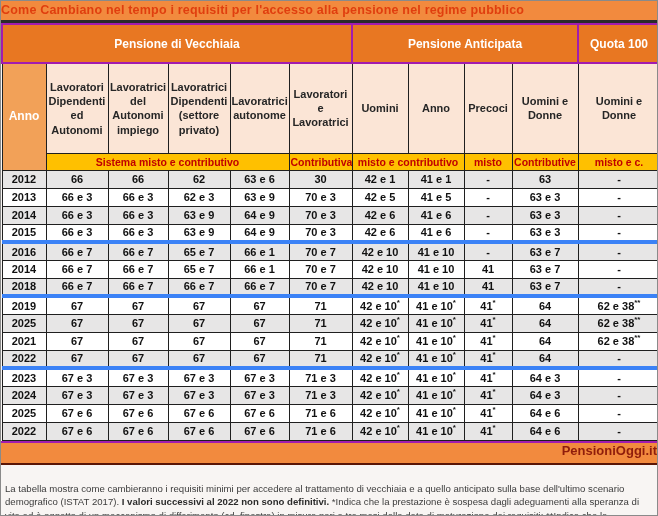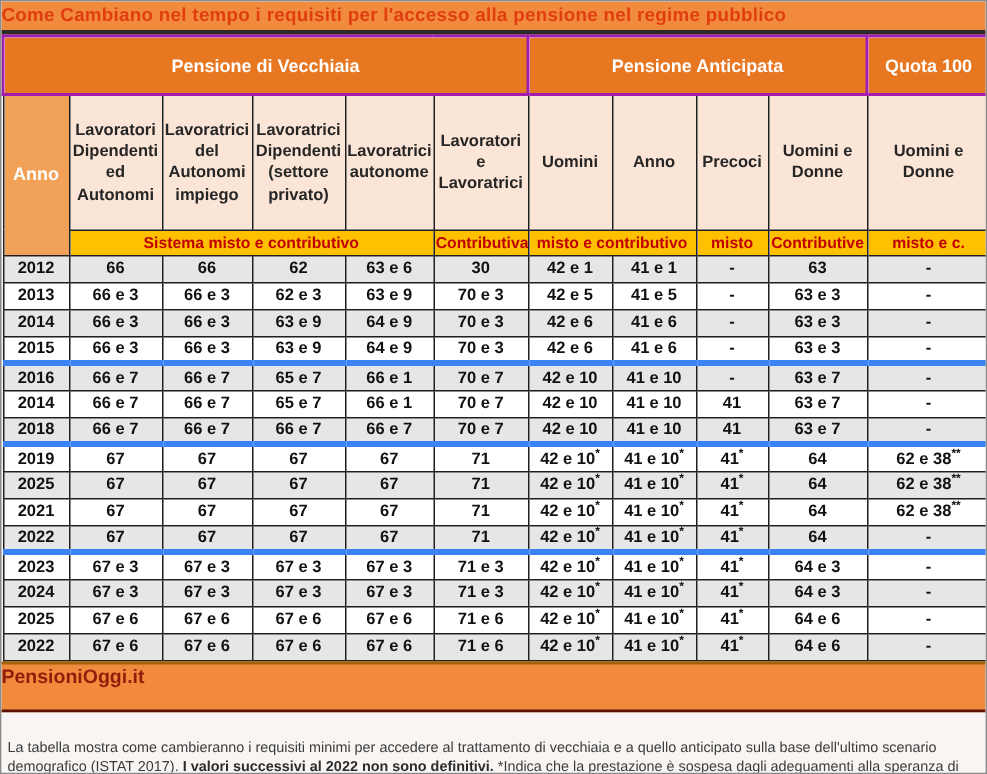--- a/index.html
+++ b/index.html
@@ -62,27 +62,27 @@
   tbody tr{height:18px;}
   tbody tr:nth-child(odd){background:var(--row-gray);}
   tbody tr:nth-child(even){background:var(--row-white);}
   tbody th,tbody td{
     font-weight:bold;font-size:11px;color:#111;
     white-space:nowrap;
   }
   tbody tr.thick th,tbody tr.thick td{border-bottom:4px solid #3b82f6;margin-top:48px;}
   sup{font-size:8px;line-height:0;vertical-align:super;}
   .logo-bar{
-    height:34px;box-sizing:border-box;
+    height:24px;box-sizing:border-box;
     background:var(--orange-light);
-    border-top:2px solid #a16207;
+    border-top:2px solid #a21caf;
     border-bottom:2px solid #5a1505;
     color:var(--logo-red);
     font-weight:bold;font-size:13px;
-    text-align:left;line-height:15px;
+    text-align:right;line-height:15px;
   }
   .note{
     box-sizing:border-box;
     padding:17px 4px 2px 4px;
     background:var(--note-bg);
     color:#3c3c3c;
     font-size:9.6px;line-height:13.5px;
     text-align:left;
   }
   .note b{color:#2b2b2b;}

